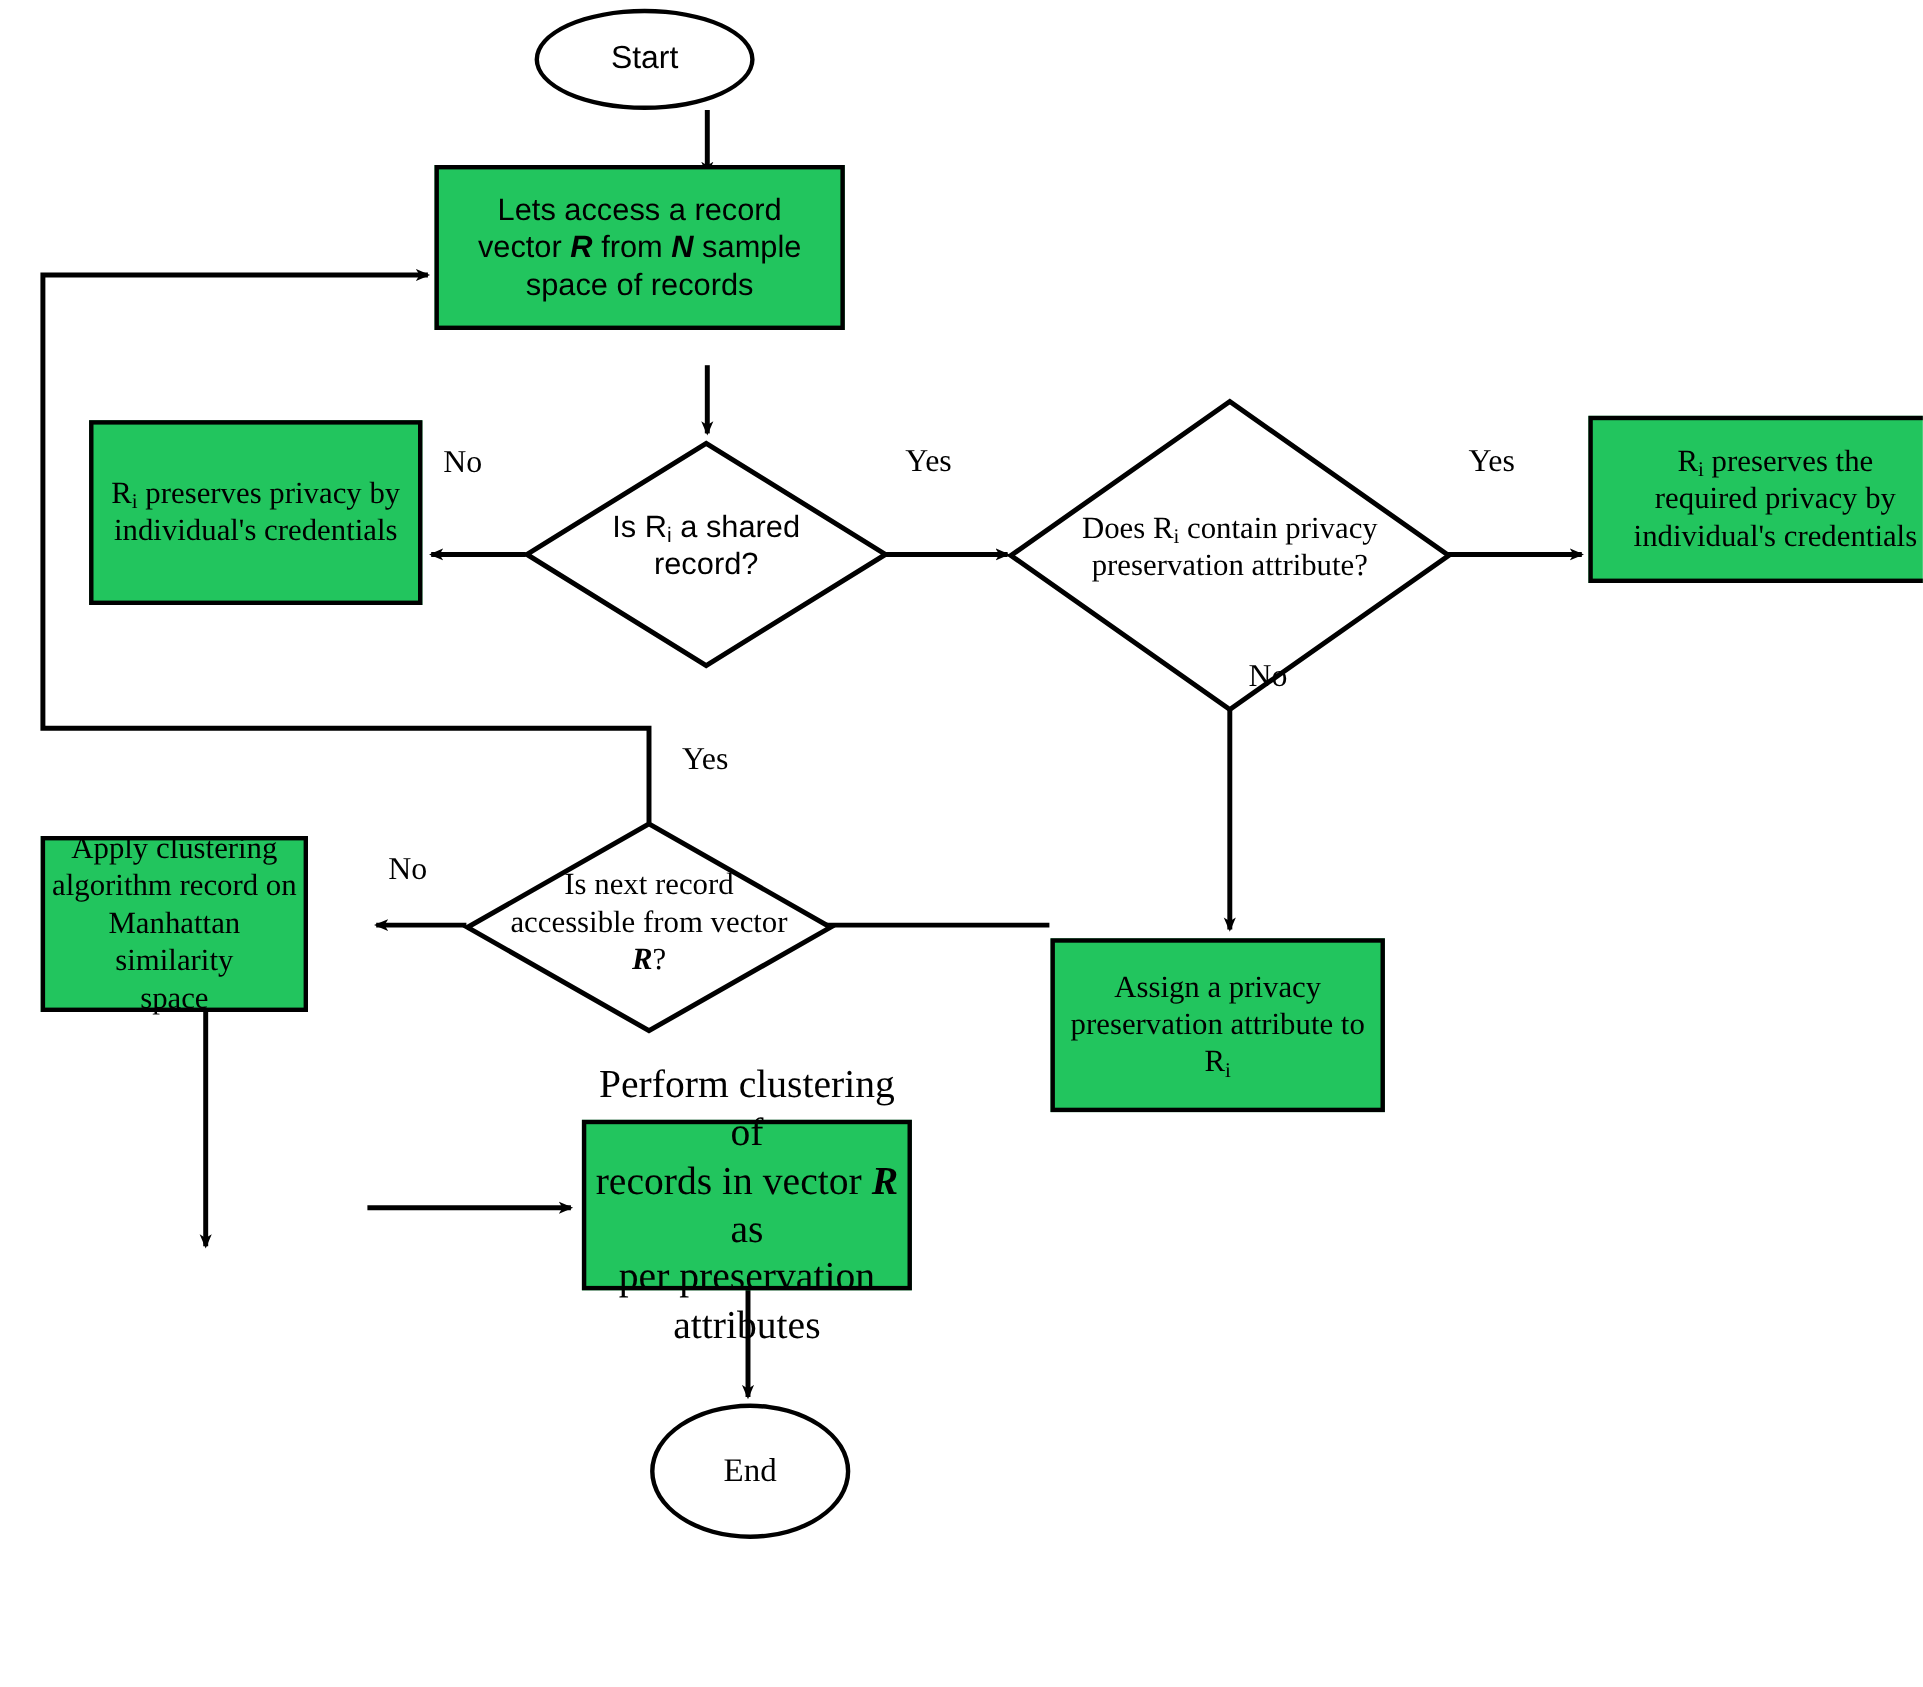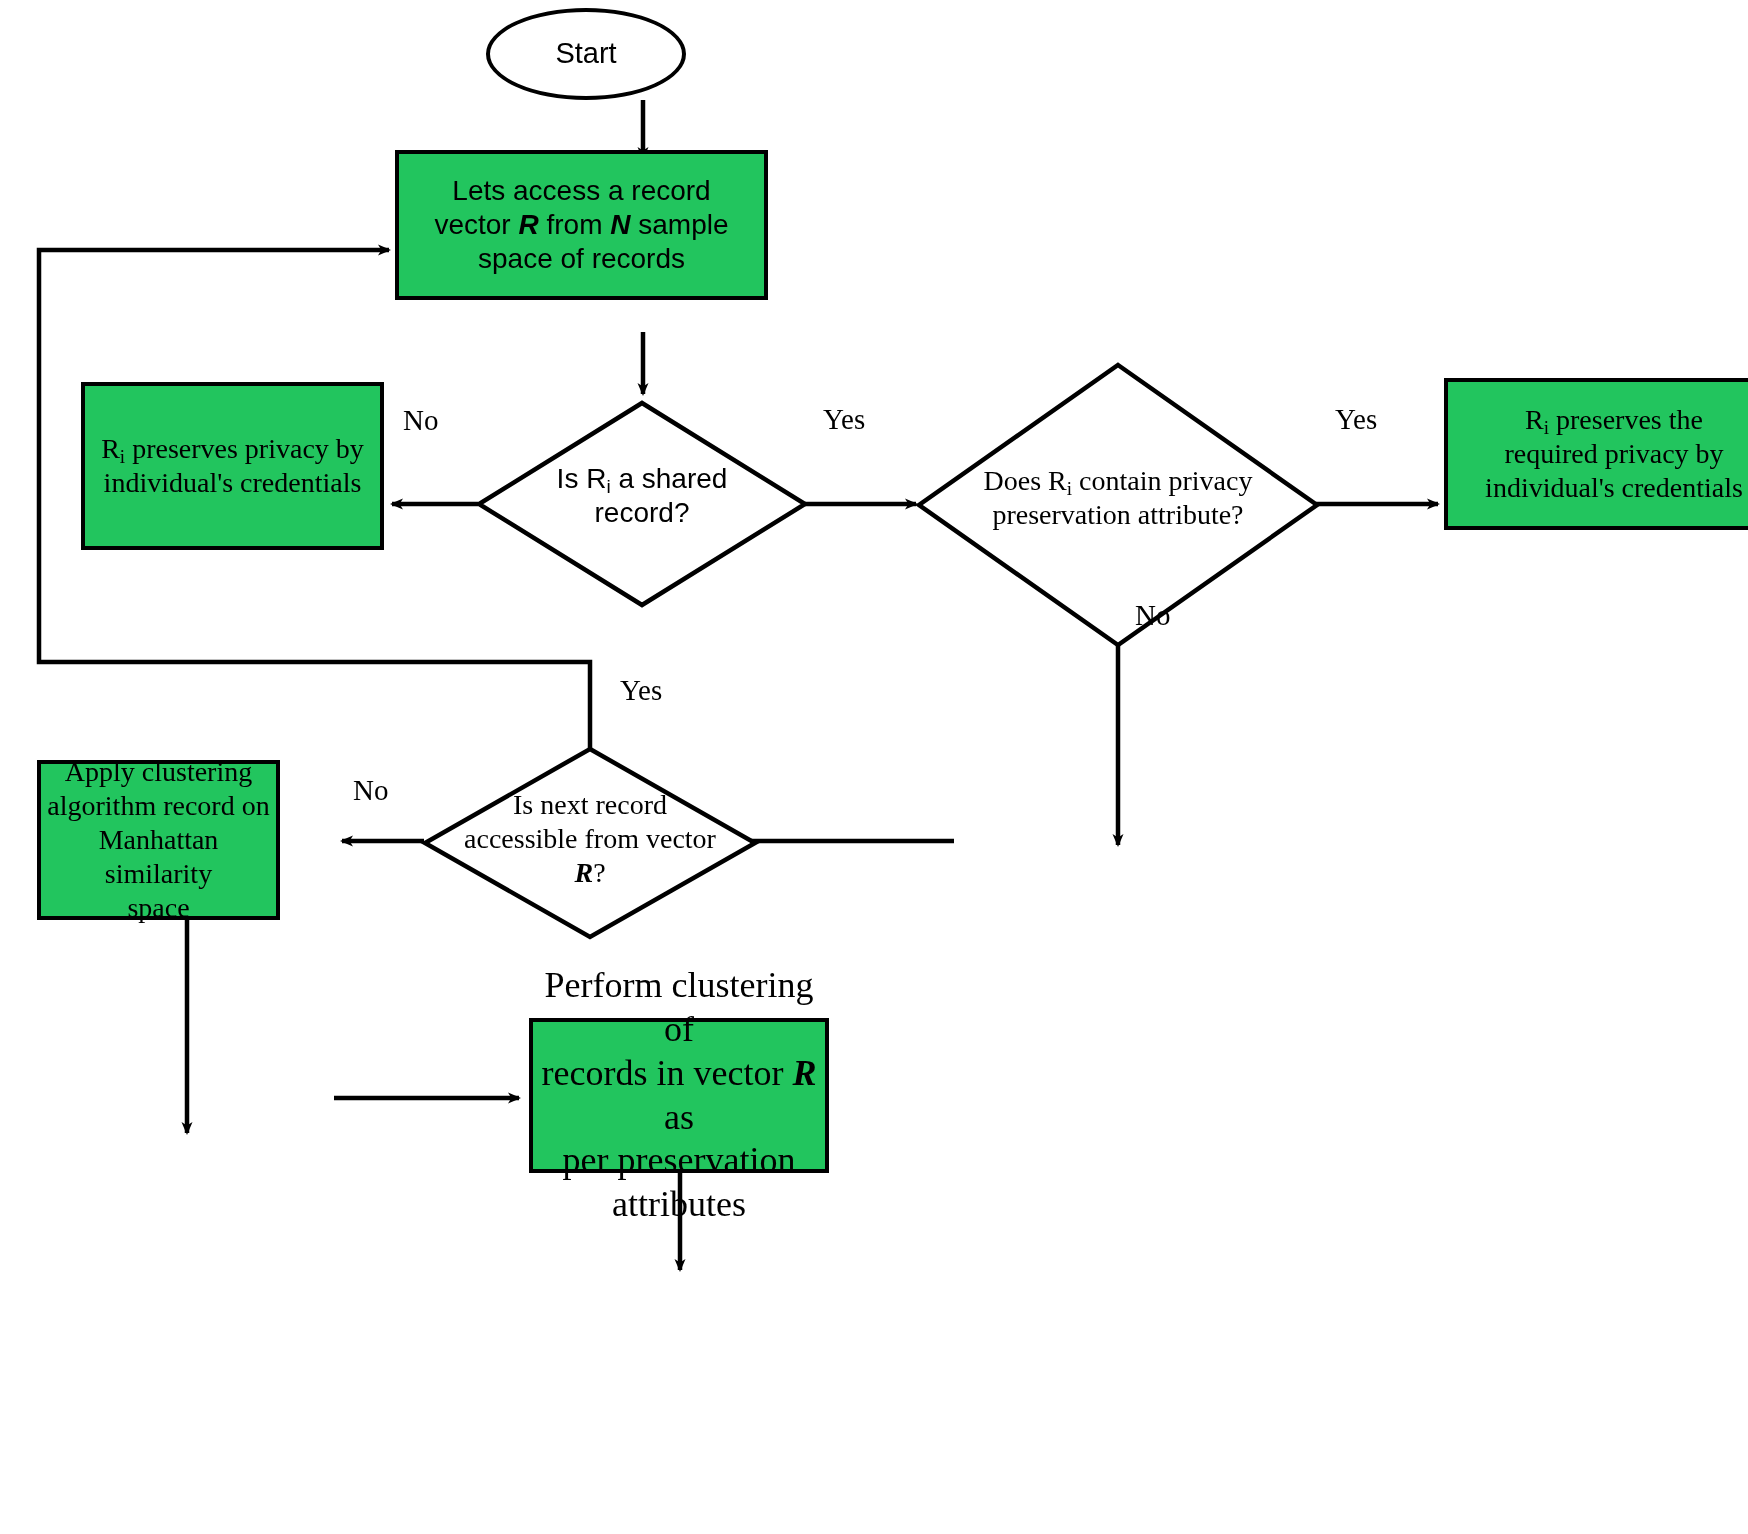--- a/index.html
+++ b/index.html
@@ -148,20 +148,27 @@
   </div>
 
   <div class="node box f-serif" style="left:1412px; top:378px; width:340px; height:152px; font-size:28px;">
     <span class="txt">
       <span>R</span><sub>i</sub><span> preserves the</span><br>
       <span>required privacy by</span><br>
       <span>individual's credentials</span>
     </span>
   </div>
 
+  <div class="node box f-serif" style="left:923px; top:853px; width:304px; height:158px; font-size:28px;">
+    <span class="txt">
+      <span>Assign a privacy</span><br>
+      <span>preservation attribute to</span><br>
+      <span>R</span><sub>i</sub>
+    </span>
+  </div>
 
   <div class="diamond" style="left:390px; top:746px; width:336px; height:194px;">
     <svg width="336" height="194" viewBox="0 0 336 194">
       <polygon points="168,3 333,97 168,191 3,97" fill="#fff" stroke="#000" stroke-width="4.5"></polygon>
     </svg>
     <div class="dlabel f-serif" style="top:42px; font-size:28px; left:-26px; right:-26px;">
       <span>Is next record</span><br>
       <span>accessible from vector</span><br>
       <b class="vec">R</b><span>?</span>
     </div>
@@ -179,20 +186,23 @@
 
   <div class="node box f-serif" style="left:497px; top:1018px; width:300px; height:155px; font-size:36px;">
     <span class="txt">
       <span>Perform clustering of</span><br>
       <span>records in vector </span><b class="vec">R</b><span> as</span><br>
       <span>per preservation</span><br>
       <span>attributes</span>
     </span>
   </div>
 
+  <div class="node term f-serif" style="left:559px; top:1276px; width:182px; height:123px; font-size:30px;">
+    <span class="txt">End</span>
+  </div>
 
   <div class="edge-label f-serif" style="left:371px; top:404px; font-size:29px;">No</div>
 
   <div class="edge-label f-serif" style="left:791px; top:403px; font-size:29px;">Yes</div>
 
   <div class="edge-label f-serif" style="left:1303px; top:403px; font-size:29px;">Yes</div>
 
   <div class="edge-label f-serif" style="left:1103px; top:599px; font-size:29px;">No</div>
 
   <div class="edge-label f-serif" style="left:588px; top:674px; font-size:29px;">Yes</div>

